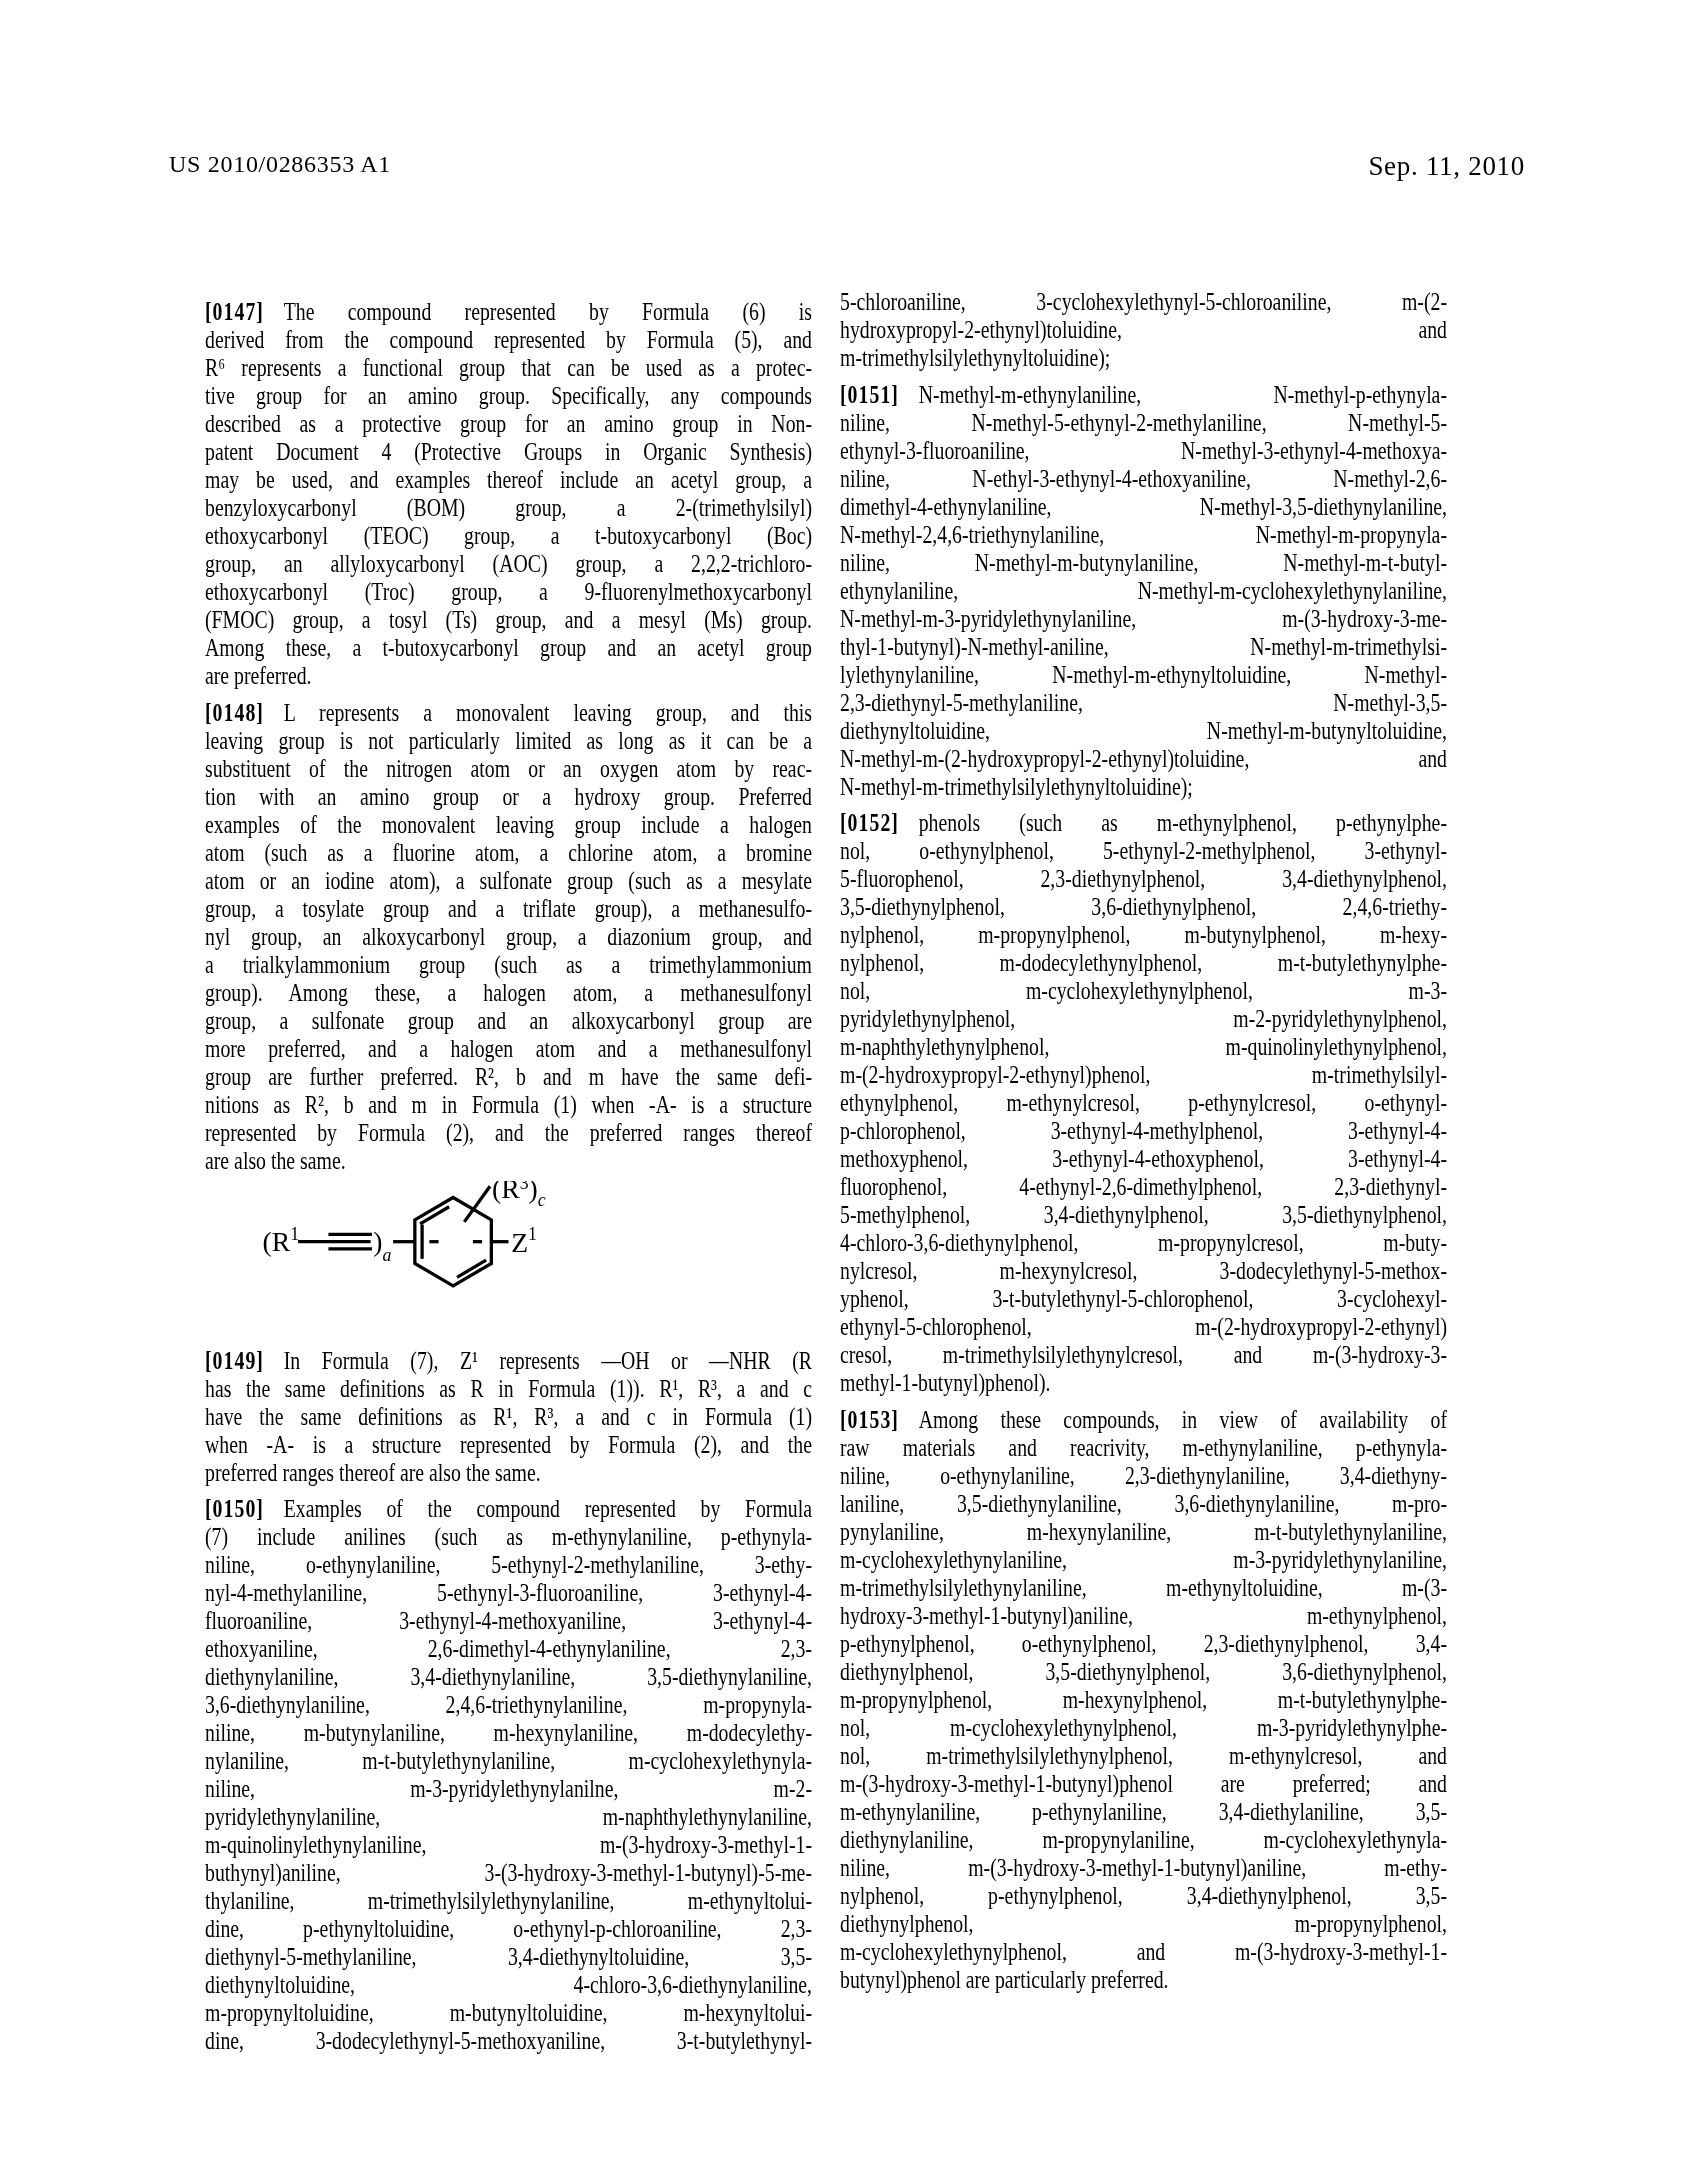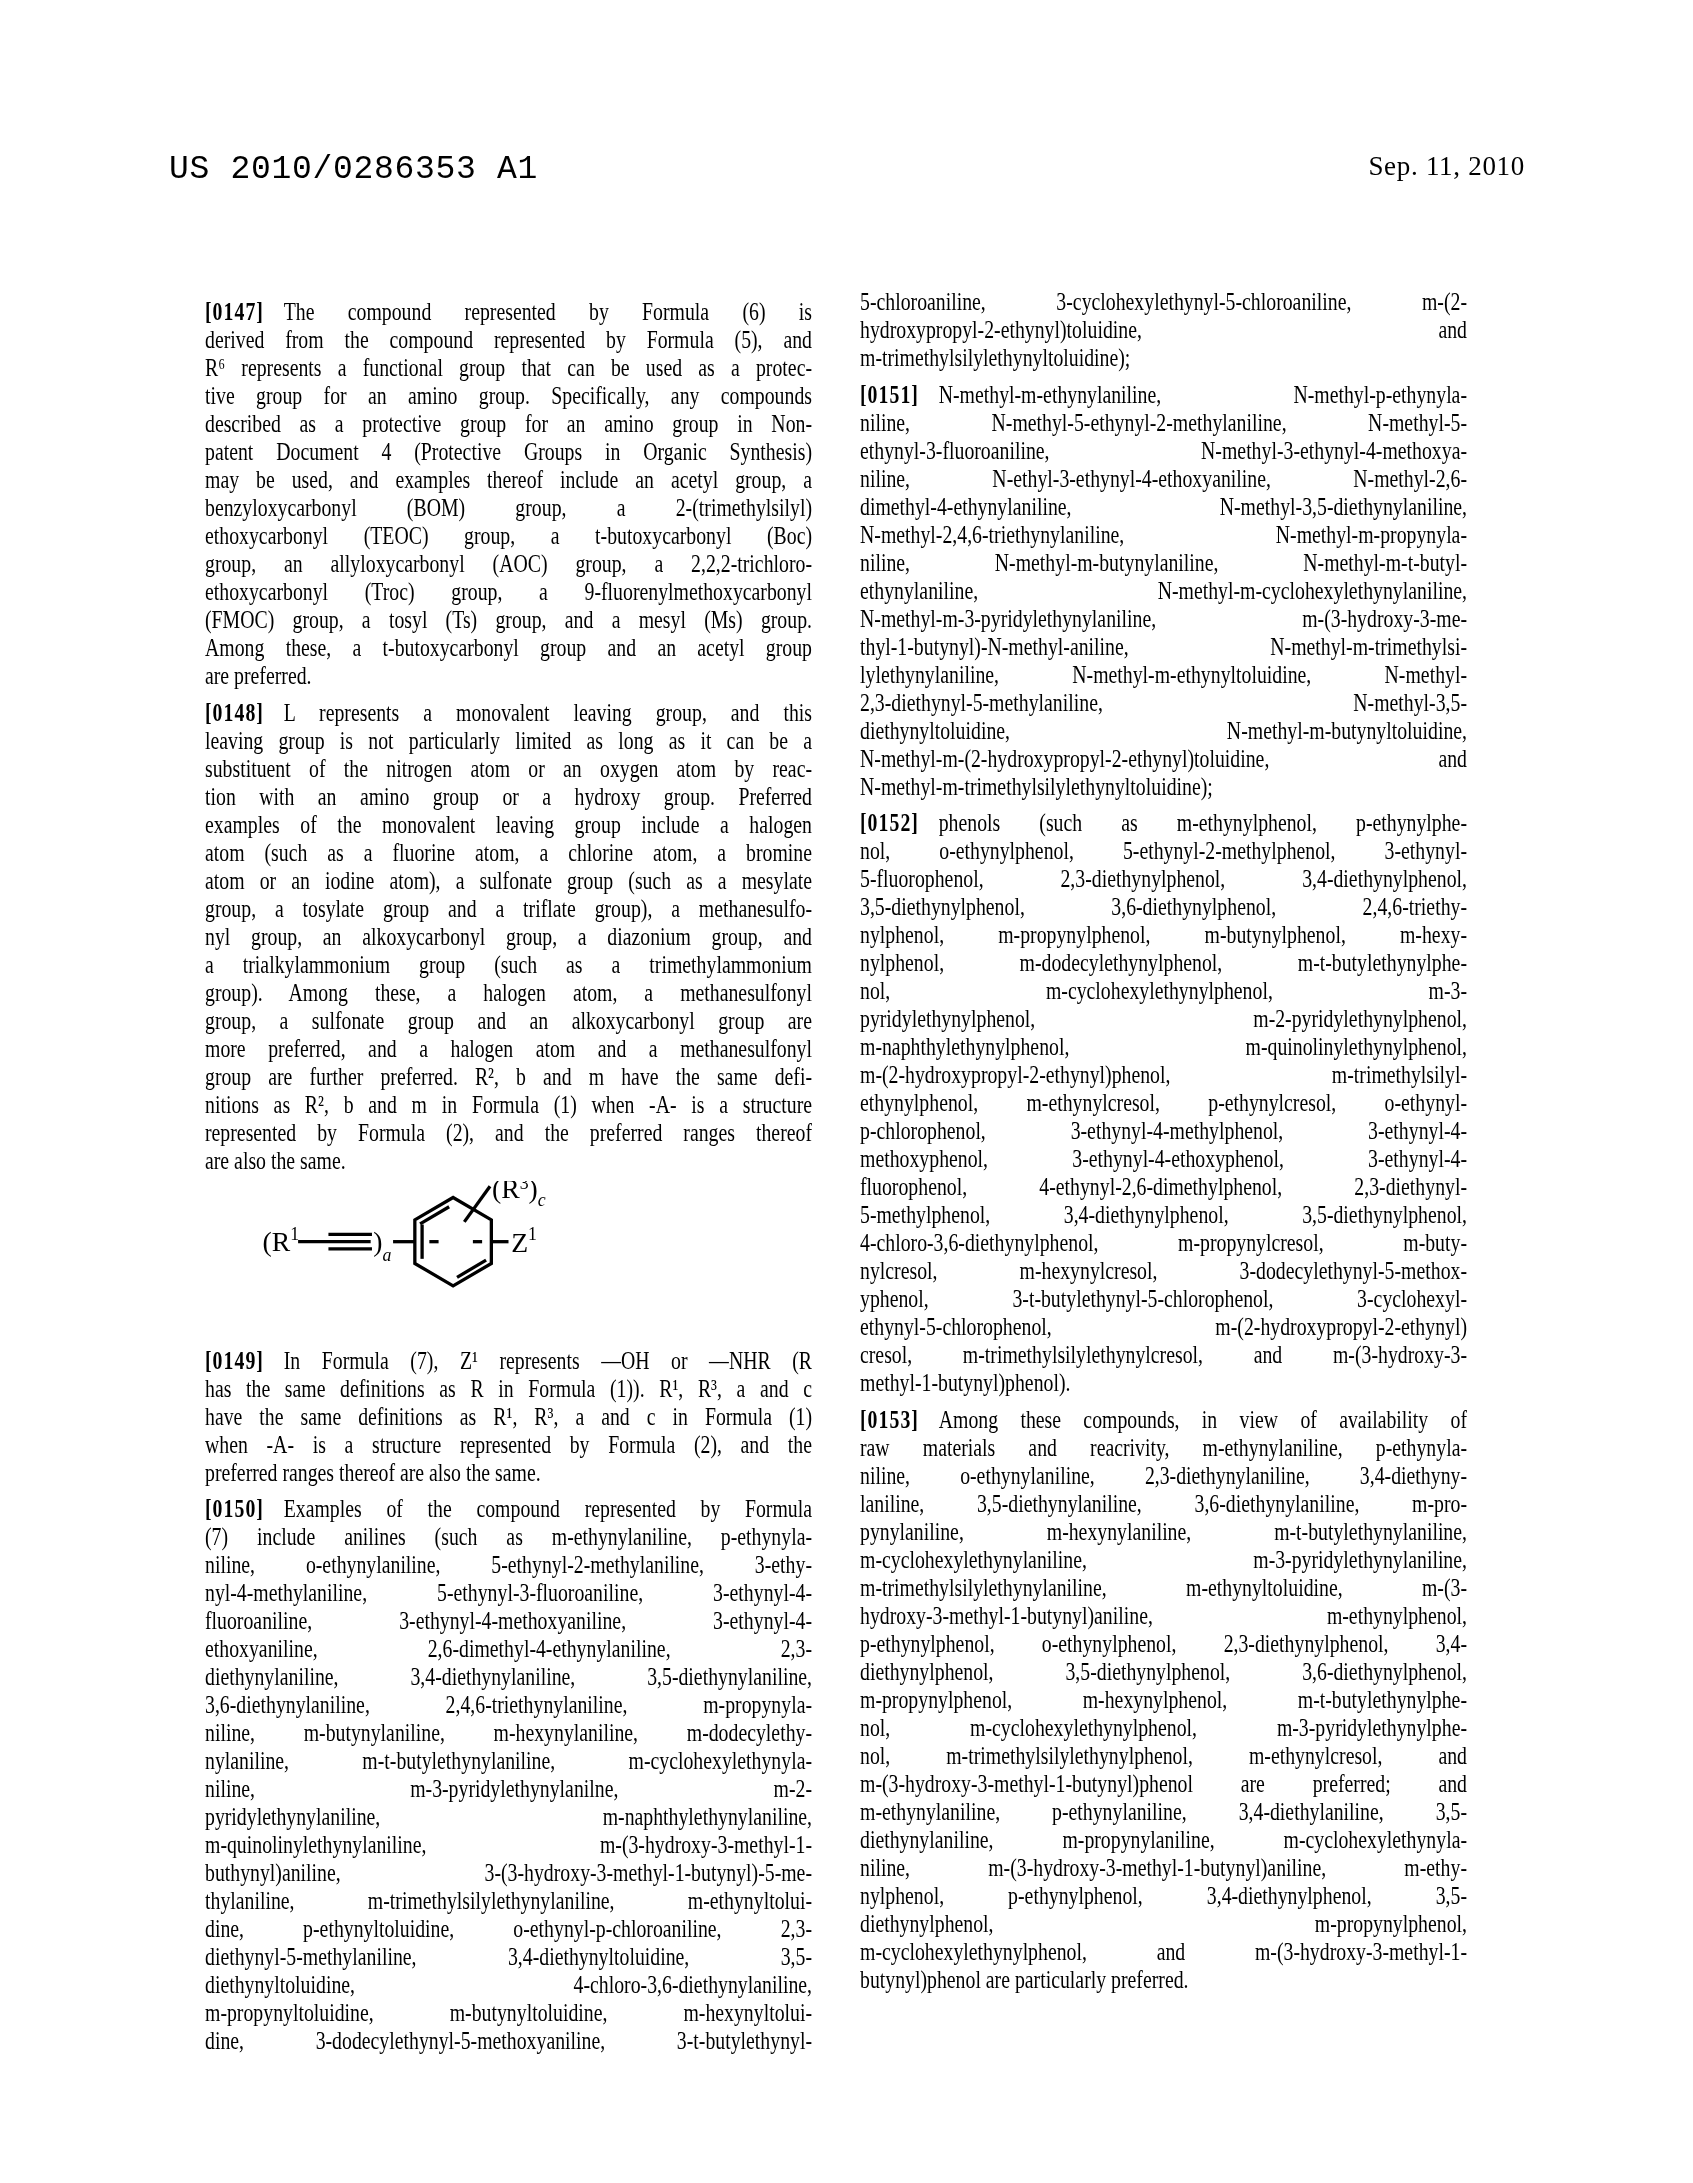--- a/index.html
+++ b/index.html
@@ -5,27 +5,27 @@
   html,body{margin:0;padding:0;background:#ffffff;}
   #page{
     position:relative;
     width:1694px;height:2183px;
     background:#ffffff;
     font-family:"Liberation Serif","DejaVu Serif",serif;
     color:#000;
     overflow:hidden;
   }
   
-  .hdr-left{position:absolute;left:169px;top:151px;font-size:33px;letter-spacing:0.7px;font-family:Liberation Mono, monospace;}
+  .hdr-left{position:absolute;left:169px;top:151px;font-size:24px;letter-spacing:0.7px;}
   .hdr-right{position:absolute;right:169px;top:151px;font-size:27px;letter-spacing:0.7px;}
   .pageno{position:absolute;left:0;top:191px;width:1694px;text-align:center;font-size:27px;}
   
   .col{position:absolute;top:288px;width:607px;}
   #col-left{left:205px;margin-top:10px;}
-  #col-right{left:860px;}
+  #col-right{left:840px;}
   .para{margin-top:8.6px;}
   .para:first-child{margin-top:0;}
   .jline{
     width:767px;
     transform:scaleX(0.7914);
     transform-origin:0 0;
     height:28px;line-height:28px;
     font-size:25px;
     text-align:justify;
     text-align-last:justify;

